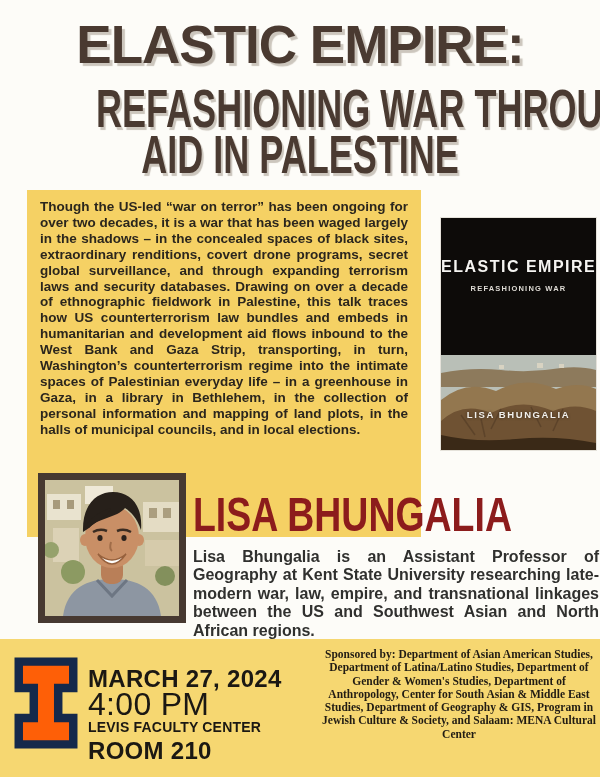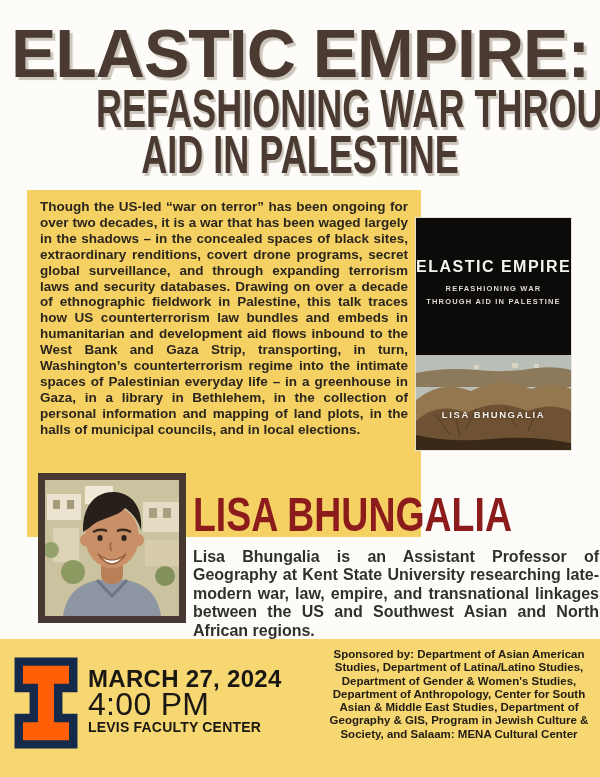--- a/index.html
+++ b/index.html
@@ -12,21 +12,21 @@
     height: 777px;
     margin: 0 auto;
     background: #FDFCF8;
     overflow: hidden;
   }
 
   
   .title-block { position: absolute; top: 0; left: 0; width: 600px; text-align: center; }
   .main-title {
     margin-top: 14px;
-    font-size: 68px;
+    font-size: 53px;
     font-weight: bold;
     letter-spacing: -1px;
     color: #4A3A31;
     text-shadow: 3px 3px 1px #ccc6bd;
     white-space: nowrap;
   }
   .condensed-line {
     display: block;
     width: 600px;
     white-space: nowrap;
@@ -53,21 +53,21 @@
     font-size: 13.5px;
     line-height: 15.9px;
     font-weight: bold;
     color: #2B261D;
     text-align: justify;
   }
 
   
   .book-cover {
     position: absolute;
-    left: 416px; top: 218px;
+    left: 441px; top: 218px;
     width: 155px; height: 232px;
     background: #0D0B09;
     box-shadow: 0 0 0 1px #e5e2da;
   }
   .cover-title {
     margin-top: 40px;
     text-align: center;
     color: #f5f4f1;
     font-size: 16px;
     font-weight: bold;
@@ -144,20 +144,21 @@
   .event-room  { font-size: 24px; font-weight: bold; letter-spacing: 0.3px; line-height: 27px; }
   .sponsors {
     position: absolute;
     left: 322px; top: 9px;
     width: 274px;
     text-align: center;
     font-size: 11.5px;
     line-height: 13.3px;
     font-weight: bold;
     color: #211C14;
+    font-family: Liberation Serif, serif;
   }
   .sponsors .label { font-weight: bold; }
 </style>
 </head>
 <body>
 
 <div class="poster">
 
   <header class="title-block">
     <h1 class="main-title">ELASTIC EMPIRE:</h1>
@@ -168,21 +169,20 @@
   </div>
 
   <section class="abstract-box">
     <p class="abstract-text">Though the US-led “war on terror” has been ongoing for over two decades, it is a war that has been waged largely in the shadows – in the concealed spaces of black sites, extraordinary renditions, covert drone programs, secret global surveillance, and through expanding terrorism laws and security databases. Drawing on over a decade of ethnographic fieldwork in Palestine, this talk traces how US counterterrorism law bundles and embeds in humanitarian and development aid flows inbound to the West Bank and Gaza Strip, transporting, in turn, Washington’s counterterrorism regime into the intimate spaces of Palestinian everyday life – in a greenhouse in Gaza, in a library in Bethlehem, in the collection of personal information and mapping of land plots, in the halls of municipal councils, and in local elections.</p>
   </section>
 
   <aside class="book-cover">
     <div class="cover-title">ELASTIC EMPIRE</div>
     <div class="cover-subtitle">
       <div>REFASHIONING WAR</div>
-      <div>THROUGH AID IN PALESTINE</div>
     </div>
     <div class="cover-photo">
       <svg viewBox="0 0 155 95">
         <rect width="155" height="95" fill="#b9bfb7"></rect>
         <path d="M0,18 Q30,12 60,15 Q90,18 120,13 Q140,11 155,15 L155,32 L0,32 Z" fill="#8d7a5c"></path>
         <rect x="58" y="10" width="5" height="4" fill="#d8d3c2"></rect>
         <rect x="96" y="8" width="6" height="5" fill="#d8d3c2"></rect>
         <rect x="118" y="9" width="5" height="4" fill="#d8d3c2"></rect>
         <path d="M0,45 Q25,24 55,36 Q85,20 115,34 Q138,26 155,34 L155,95 L0,95 Z" fill="#93774f"></path>
         <path d="M0,66 Q22,46 50,58 Q80,42 112,56 Q135,47 155,56 L155,95 L0,95 Z" fill="#6f5233"></path>
@@ -232,17 +232,18 @@
   <footer class="banner">
     <div class="block-i">
       <svg viewBox="0 0 70 100">
         <path d="M6,6 H64 V34 H48 V66 H64 V94 H6 V66 H22 V34 H6 Z" fill="#FE5F07" stroke="#15294B" stroke-width="9" stroke-linejoin="miter"></path>
       </svg>
     </div>
     <div class="event-details">
       <div class="event-date">MARCH 27, 2024</div>
       <div class="event-time">4:00 PM</div>
       <div class="event-venue">LEVIS FACULTY CENTER</div>
+      <div class="event-room">ROOM 210</div>
     </div>
     <p class="sponsors"><span class="label">Sponsored by</span><span>: Department of Asian American Studies, Department of Latina/Latino Studies, Department of Gender &amp; Women's Studies, Department of Anthropology, Center for South Asian &amp; Middle East Studies, Department of Geography &amp; GIS, Program in Jewish Culture &amp; Society, and Salaam: MENA Cultural Center</span></p>
   </footer>
 
 </div>
 
 </body></html>

